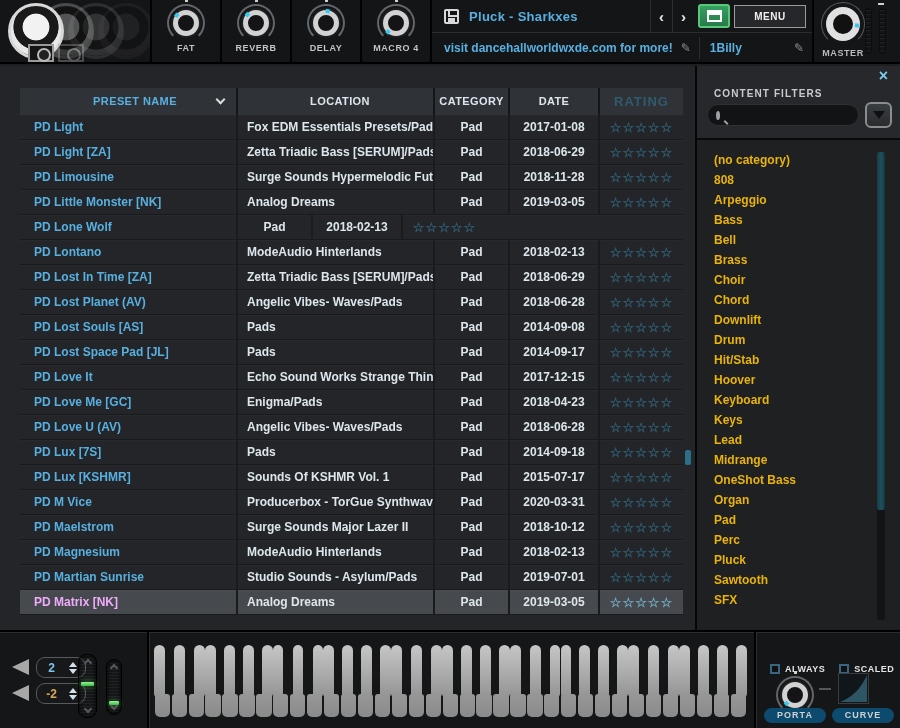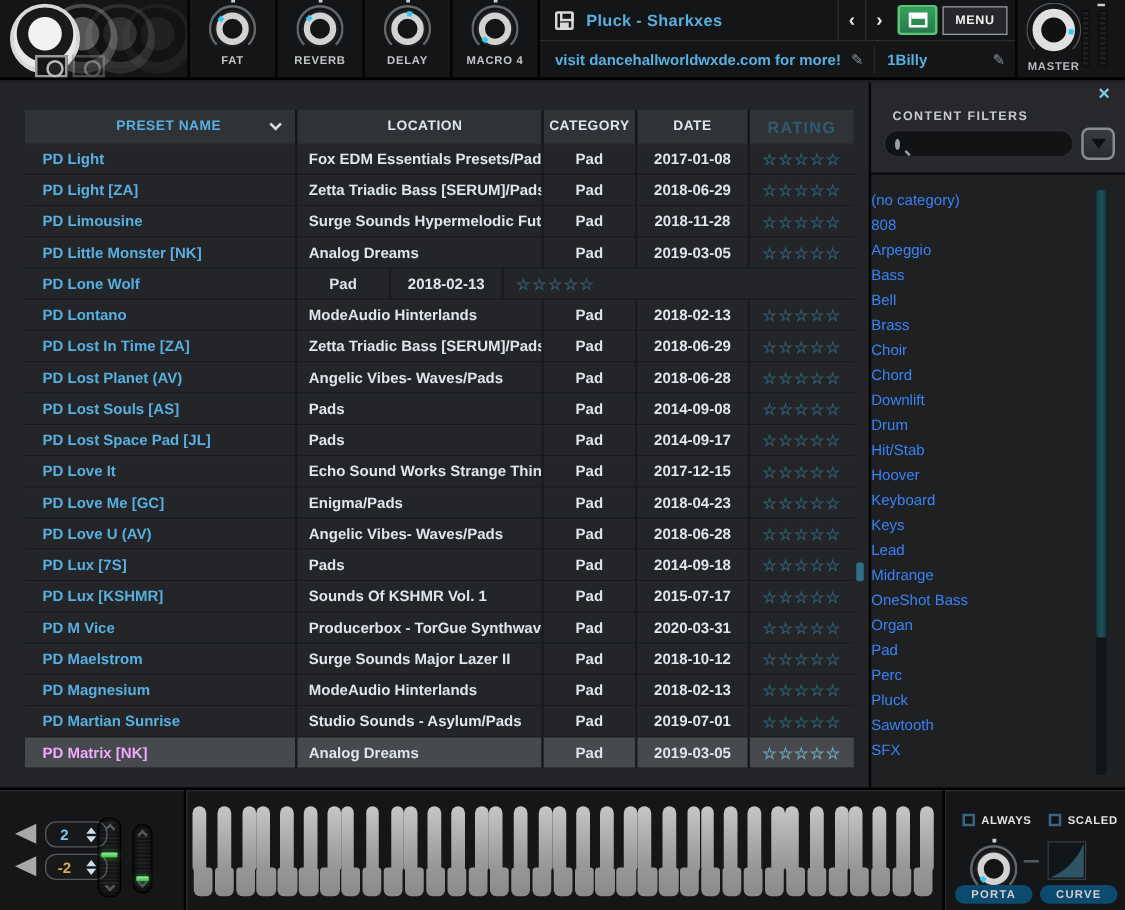--- a/index.html
+++ b/index.html
@@ -33,21 +33,21 @@
   .pz-row { height:32px; display:flex; align-items:center; }
   .pz-row.r2 { border-top:1px solid #2c2d2f; height:31px; }
   .floppy { position:relative; width:15px; height:15px; border:2px solid #d8d8d8; border-radius:2px; margin:0 10px 0 12px; flex:0 0 auto; }
   .floppy::before { content:""; position:absolute; top:-1px; left:2px; width:7px; height:5px; border:2px solid #d8d8d8; border-top:none; }
   .floppy::after { content:""; position:absolute; bottom:-1px; left:2px; width:7px; height:5px; background:#d8d8d8; }
   .preset-name { font-size:13px; font-weight:bold; color:#58b0e0; letter-spacing:.3px; flex:1 1 auto; white-space:nowrap; overflow:hidden; }
   .nav-btn { width:22px; height:32px; display:flex; align-items:center; justify-content:center; color:#e8e8e8; font-size:15px; font-weight:bold; border-left:1px solid #2c2d2f; cursor:default; }
   .browser-btn { width:32px; height:24px; margin:0 4px; border:2px solid #58c878; border-radius:3px; background:linear-gradient(#35a060,#277a4a); display:flex; align-items:center; justify-content:center; }
   .browser-btn .win { position:relative; width:15px; height:12px; border:2px solid #fff; background:transparent; }
   .browser-btn .win::before { content:""; position:absolute; top:0; left:0; right:0; height:3px; background:#fff; }
-  .menu-btn { width:52px; height:23px; margin-right:6px; border:1px solid #9a9da0; background:#26272a; color:#f0f0f0; font-size:10px; font-weight:bold; letter-spacing:.5px; display:flex; align-items:center; justify-content:center; }
+  .menu-btn { width:72px; height:23px; margin-right:6px; border:1px solid #9a9da0; background:#26272a; color:#f0f0f0; font-size:10px; font-weight:bold; letter-spacing:.5px; display:flex; align-items:center; justify-content:center; }
   .info-text { font-size:12px; font-weight:bold; color:#58b0e0; margin-left:12px; white-space:nowrap; overflow:hidden; flex:0 1 auto; }
   .pencil { color:#8d9093; font-size:12px; margin:0 8px; flex:0 0 auto; }
   .vsep { width:1px; height:22px; background:#2c2d2f; flex:0 0 auto; }
   .author-text { font-size:12px; font-weight:bold; color:#58b0e0; margin-left:10px; white-space:nowrap; flex:1 1 auto; }
 
   .master-zone { flex:1; border-left:2px solid #030304; position:relative; }
   .master-knob { position:relative; width:38px; height:38px; left:10px; top:5px; }
   .master-knob .ring { position:absolute; inset:2px; border-radius:50%; border:7px solid #e0e0e0; background:#111; }
   .master-knob .arc { position:absolute; inset:-3px; border-radius:50%; border:1px solid #55585c; border-bottom-color:transparent; }
   .master-knob .dot { position:absolute; left:50%; top:50%; width:4px; height:4px; margin:-2px 0 0 -2px; background:#35c8f0; transform:rotate(var(--a)) translate(0,-14px); }
@@ -82,21 +82,21 @@
   .filters-top { position:relative; height:74px; background:#26282b; border-bottom:2px solid #0a0a0b; }
   .close-x { position:absolute; right:12px; top:2px; font-size:16px; font-weight:bold; color:#7ecbee; line-height:16px; }
   .filters-title { position:absolute; left:17px; top:22px; font-size:10px; font-weight:bold; color:#c8cacc; letter-spacing:1.1px; }
   .search-box { position:absolute; left:10px; top:38px; width:152px; height:22px; background:#121315; border:1px solid #2e3033; border-radius:11px; display:flex; align-items:center; }
   .search-icon { position:relative; width:9px; height:9px; border:2px solid #9aa0a4; border-radius:50%; margin-left:8px; }
   .search-icon::after { content:""; position:absolute; left:7px; top:7px; width:5px; height:2px; background:#9aa0a4; transform:rotate(45deg); transform-origin:0 0; }
   .search-input { flex:1; height:18px; margin:0 8px 0 6px; background:transparent; border:none; outline:none; color:#d8e4ea; font-size:11px; font-family:"Liberation Sans",sans-serif; }
   .dd-btn { position:absolute; right:8px; top:36px; width:27px; height:26px; border:2px solid #8a8d90; border-radius:6px; background:linear-gradient(#3a3d40,#2a2c2e); display:flex; align-items:center; justify-content:center; }
   .dd-tri { width:0; height:0; border-left:6px solid transparent; border-right:6px solid transparent; border-top:8px solid #0e1012; }
   .cat-list { position:absolute; left:0; right:0; top:76px; bottom:6px; overflow:hidden; }
-  .citem { height:20px; line-height:20px; font-size:12px; font-weight:normal; color:#3b82f6; white-space:nowrap; }
+  .citem { height:20px; line-height:20px; padding-left:17px; font-size:12px; font-weight:bold; color:#eab308; white-space:nowrap; }
   .cat-list-inner { padding-top:8px; }
   .cat-scroll-track { position:absolute; right:15px; top:10px; width:8px; height:468px; background:#121517; border-radius:2px; }
   .cat-scroll-handle { position:absolute; left:0; top:0; width:8px; height:358px; background:linear-gradient(90deg,#173e48,#1e505c 55%,#15353e); border-radius:2px; }
 
   
   .bottombar { position:absolute; left:0; right:0; top:630px; height:98px; background:#151617; border-top:2px solid #000; box-shadow:inset 0 1px 0 #2c2d2f; }
   .pitch-zone { position:absolute; left:0; top:0; width:147px; height:98px; }
   .tri-left { position:absolute; width:0; height:0; border-top:8px solid transparent; border-bottom:8px solid transparent; border-right:17px solid #a8a8a8; }
   .tri-left.t1 { left:12px; top:27px; }
   .tri-left.t2 { left:12px; top:53px; }
@@ -118,21 +118,21 @@
   .wh-chev.dn { bottom:5px; transform:translateX(-50%) rotate(225deg); }
   .bb-sep { position:absolute; top:0; bottom:0; width:2px; background:#000; box-shadow:1px 0 0 #2c2d2f; }
 
   .keys-zone { position:absolute; left:149px; top:0; width:605px; height:98px; }
   .keyboard { position:absolute; left:5px; right:7px; top:13px; bottom:13px; display:flex; gap:0; }
   .wkey { position:relative; flex:1; }
   .wk-top { position:absolute; top:0; width:64%; height:73%; border-radius:6px 6px 5px 5px; background:linear-gradient(180deg,#c6c6c6,#939393); }
   .wk-bot { position:absolute; left:4%; right:6%; top:68%; bottom:0; border-radius:3px 3px 5px 5px; background:linear-gradient(180deg,#979797,#8a8a8a); }
 
   .porta-zone { position:absolute; left:756px; top:0; right:0; height:98px; }
-  .chk-row { position:absolute; left:0; right:0; top:19px; display:flex; }
+  .chk-row { position:absolute; left:0; right:0; top:32px; display:flex; }
   .chk { display:flex; align-items:center; gap:5px; }
   .chk.a1 { margin-left:14px; }
   .chk.a2 { margin-left:14px; }
   .chk-box { width:10px; height:10px; border:2px solid #3a6580; background:#101214; }
   .chk-label { font-size:9px; font-weight:bold; color:#e4e4e4; letter-spacing:.5px; }
   .porta-knob { position:absolute; left:24px; top:40px; }
   .dash { position:absolute; left:63px; top:56px; width:12px; height:2px; background:#55585a; }
   .curve-box { position:absolute; left:82px; top:41px; width:31px; height:31px; background:#10161a; border:1px solid #3a3d40; }
   .pill { position:absolute; top:76px; height:15px; line-height:15px; text-align:center; background:#0c4a6e; border-radius:8px; font-size:9px; font-weight:bold; color:#cfd1d3; letter-spacing:1px; }
   .pill.p1 { left:8px; width:62px; }

